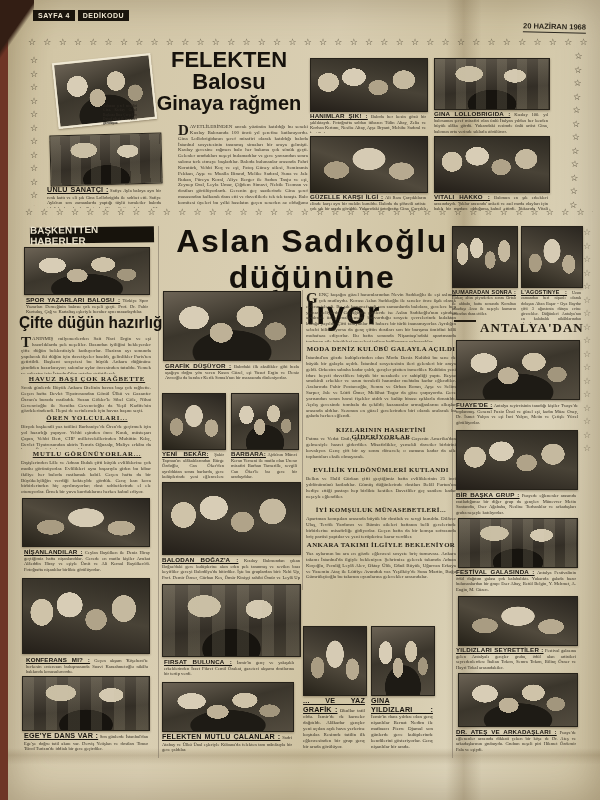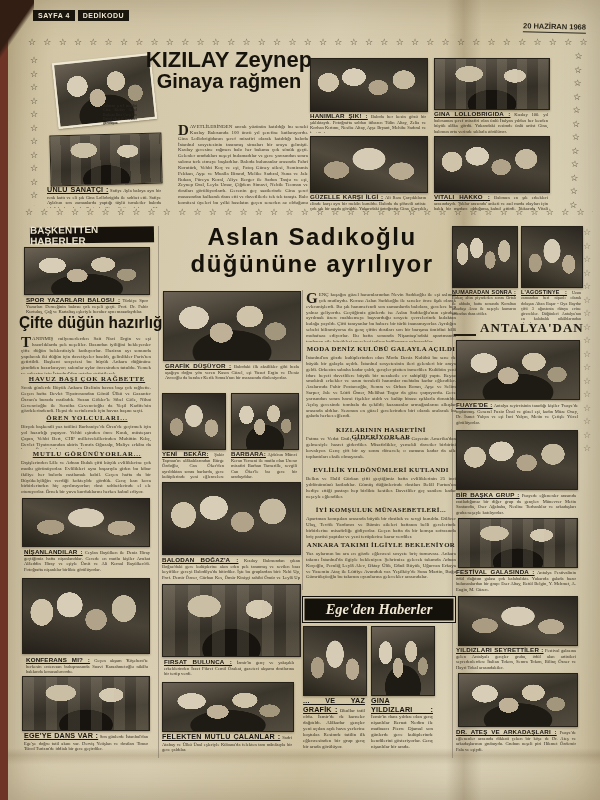--- a/index.html
+++ b/index.html
@@ -54,25 +54,25 @@
   .rule{position:absolute;background:#7a7060;opacity:.55;}
   .badge{position:absolute;left:33px;top:10px;display:flex;gap:3px;}
   .badge div{background:#1a150d;color:#efe7d2;font-family:"Liberation Sans",sans-serif;font-weight:bold;
        font-size:7px;padding:2px 5px;letter-spacing:.5px;}
   .date{position:absolute;right:14px;top:22px;font-family:"Liberation Sans",sans-serif;font-weight:bold;
        font-size:7.5px;border-bottom:1px solid #2c2820;padding-bottom:1px;color:#241f16;transform:rotate(1.2deg);}
   .h-top{position:absolute;left:138px;top:49px;width:182px;text-align:center;
        font-family:"Liberation Sans",sans-serif;font-weight:bold;color:#17130d;line-height:1.0;}
   .h-top .l1{font-size:22px;}.h-top .l2{font-size:20px;}.h-top .l3{font-size:23px;}
   .h-mid{position:absolute;left:163px;top:224px;width:298px;text-align:center;
-       font-family:"Liberation Sans",sans-serif;font-weight:bold;color:#15110b;font-size:24px;
+       font-family:"Liberation Sans",sans-serif;font-weight:bold;color:#15110b;font-size:32px;
        line-height:1.12;letter-spacing:1.5px;}
   .h-cifte{position:absolute;left:19px;top:314px;width:134px;font-family:"Liberation Sans",sans-serif;
        font-weight:bold;font-size:16px;color:#17130d;transform:scaleX(.96);transform-origin:left;white-space:nowrap;}
-  .antalya{position:absolute;left:454px;top:320px;width:126px;display:flex;align-items:flex-end;gap:4px;
+  .antalya{position:absolute;left:454px;top:320px;width:126px;display:flex;align-items:flex-start;gap:4px;
        font-weight:bold;font-size:13px;letter-spacing:1px;color:#221c12;}
   .antalya .dash{flex:0 0 22px;height:2px;background:#221c12;}
   .egeban{position:absolute;left:302px;top:596px;width:152px;height:25px;background:#14100a;
        border:1.5px solid #14100a;box-shadow:inset 0 0 0 1.5px #d5caae;color:#efe7d2;
        font-style:italic;font-weight:bold;font-size:14.5px;display:flex;align-items:center;justify-content:center;}
   .inlinecap{position:absolute;font-size:3.4px;line-height:1.25;font-weight:bold;text-align:justify;color:#2c2720;overflow:hidden;}
 </style>
 </head>
 <body>
 
@@ -94,21 +94,21 @@
 
   <div class="photo ph-a" style="left:55px;top:58px;width:95px;height:62px;transform:rotate(-6deg);border:2px solid #efe8d4;"></div>
   <div class="inlinecap" style="left:103px;top:104px;width:34px;height:25px;">Balonun şeref misafiri Gina, Kızılay Genel Başkanı Rıza Çerçel ve Duval ailesi ile beraber görülüyor.</div>
   <div class="photo ph-c" style="left:50px;top:134px;width:110px;height:49px;transform:rotate(-1.5deg);"></div>
   <div class="cap big" style="left:47px;top:186px;width:114px;height:22px;">
     <b class="t">ÜNLÜ SANATÇI :</b>
     <span>Safiye Ayla baloya ayrı bir renk kattı ve eli şık Gina Lollobrigida ile sohbet etti. Safiye Ayla'nın son zamanlarda yaptığı tüylü tuvaletler baloda takdirle karşılandı. Resimde Gina, Safiye Ayla ve diğer davetliler görülüyor.</span>
   </div>
 
   <div class="h-top">
-    <div class="l1">KIZILAY Zeynep</div>
+    <div class="l1">FELEKTEN Balosu</div>
     <div class="l2">Ginaya rağmen</div>
   </div>
   <div class="bodytx dc" style="left:178px;top:124px;width:130px;height:81px;">DAVETLİLERİNDEN ancak yüzünün katıldığı bu seneki Kızılay Balosunda 100 üncü yıl şerefine kutlanıyordu. Gina Lollobrigidanın şeref misafiri olarak katıldığı baloda İstanbul sosyetesinin tanınmış simaları bir araya gelmişti. Kızılay gecesine rağmen balo her bakıma çok sönük geçti. Gelenler umdukları neşeyi bulamadılar ve gece yarısından sonra salonu terk etmeye başladılar. Baloda bulunanlar arasında Fahri Korutürk, Vehbi Koç ve eşi, Fatoş Güney ailesi, Semiramis Pekkan, Ayşe ve Mualla Birand, Melike Sadıral, Suna ve Jale Rukan, Füreya Koral, Aliye Berger ile Sadun Tanju ve eşi, Zeynep Oral, Leyla Umar, Çiğdem Simavi, Nebile Teoman ve dostları görülüyorlardı. Gecenin geç saatlerinde Gina şeref masasından kalkarak dans etti ve davetlilerle tek tek tanıştı. Balo komitesi üyeleri bu yılki hasılatın geçen seneden az olduğunu üzülerek söylediler.</div>
 
   <div class="photo ph-b" style="left:310px;top:58px;width:116px;height:52px;"></div>
   <div class="photo ph-c" style="left:434px;top:58px;width:114px;height:50px;"></div>
   <div class="cap" style="left:310px;top:112px;width:116px;height:21px;">
     <b class="t">HANIMLAR ŞIK! :</b>
     <span>Baloda her kesin gözü bir şıklıktaydı. Fotoğrafta soldan itibaren Tülin Altay, Zelia ve Korhan Kırtımı, Nesibe Altay, Ayşe Bryant, Mehibe Sadıral ve İnci Rukan.</span>
   </div>
@@ -201,21 +201,20 @@
   <div class="bodytx" style="left:306px;top:355px;width:150px;height:68px;">İstanbul'un gözde kulüplerinden olan Moda Deniz Kulübü bu sene de büyük bir galayla açıldı. İstanbul sosyetesinin ileri gelenleri bir araya geldi. Orkestra sabaha kadar çaldı, gençler pistten inmediler. Kulübün yeni idare heyeti davetlilere büyük bir nezaketle ev sahipliği yaptı. Beyaz smokinli erkekler ve uzun tuvaletli hanımlar mehtaba kadar eğlendiler. Aralarında Fahir Postacıoğlu, Semra ve Orhan Boran, Ayşe ve Selim Sarper, Jale ve Lütfi Ömer, Melâhat Togar da göze çarpıyordu. Gece yarısından sonra havai fişekler atıldı ve kulüp binası ışıklarla donatıldı. Açılış gecesinde tombala da çekildi; kazananlar armağanlarını alkışlar arasında aldılar. Sezonun en güzel gecelerinden biri olarak anılacak bu galada herkes eğlendi.</div>
   <div class="ahead" style="left:306px;top:426px;width:150px;">KIZLARININ HASRETİNİ GİDERİYORLAR</div>
   <div class="bodytx" style="left:306px;top:436px;width:150px;height:27px;">Fatma ve Vedat Datlı, geçen sene evlenen kızları Gayenin Amerika'dan gelmesiyle hasret giderdiler. Misafirlikler, yemekli davetler birbirini kovalıyor. Genç çift bir ay sonra dönecek; o zamana kadar da aile toplantıları eksik olmayacak.</div>
   <div class="ahead" style="left:306px;top:466px;width:150px;">EVLİLİK YILDÖNÜMLERİ KUTLANDI</div>
   <div class="bodytx" style="left:306px;top:476px;width:150px;height:27px;">Belkıs ve Halil Gürkan çifti geçtiğimiz hafta evliliklerinin 25 inci yıldönümünü kutladılar. Gümüş düğünlerinde dostları Belâl Furtun'un hediye ettiği pastayı hep birlikte kestiler. Davetliler geç saatlere kadar neşeyle eğlendiler.</div>
   <div class="ahead" style="left:306px;top:506px;width:150px;">İYİ KOMŞULUK MÜNASEBETLERİ...</div>
   <div class="bodytx" style="left:306px;top:516px;width:150px;height:23px;">Apartman komşuları arasında büyük bir dostluk ve sevgi kuruldu. Dilâver Ulaş, Tevfik Yardımcı ve Bümin aileleri haftanın belli gecelerinde birbirlerine misafirliğe gidiyorlar. Geçen hafta da bir komşu sofrasında briç partisi yaptılar ve yeni tertiplerine karar verdiler.</div>
   <div class="ahead" style="left:306px;top:541px;width:150px;">ANKARA TAKIMI İLGİYLE BEKLENİYOR</div>
   <div class="bodytx" style="left:306px;top:551px;width:150px;height:42px;">Yaz aylarının bu ara en gözde eğlencesi sosyete briç turnuvası. Ankara takımı İstanbul'da ilgiyle bekleniyor. Şehrimize gelecek takımda Adnan Koçoğlu, Pemliğ Leylâ Alev, Oktay Ülik, Dânâ Büyük, Uğurcan Erkaya ve Yasemin Ataç ile Lütfiye Avunduk var. Yeşilköy'de Suna Martin, Buğu Gümrükçüoğlu bu takımın oyunlarına gelecekler arasındalar.</div>
 
-  <div class="egeban">Ege'den Haberler</div>
   <div class="photo ph-d" style="left:303px;top:626px;width:62px;height:68px;"></div>
   <div class="photo ph-a" style="left:371px;top:626px;width:62px;height:68px;"></div>
   <div class="cap big" style="left:303px;top:697px;width:62px;height:56px;font-size:5px;">
     <b class="t">... VE YAZ GRAFİK :</b>
     <span>Okullar tatil oldu. İzmir'de de karneler dağıtıldı. Alâkadar gençler yeni açılan açık hava yerlerine koştular. Resimde tatilin ilk eğlencesinden bir grup genç bir arada görülüyor.</span>
   </div>
   <div class="cap big" style="left:371px;top:697px;width:62px;height:56px;font-size:5px;">
     <b class="t">GINA YILDIZLARI :</b>
     <span>İzmir'in dans yıldızı olan genç nişanlılar Bernat Nedim ile matbaacı Pierre Djamal son günlerde gece kulüplerinde kendilerini gösteriyorlar. Genç nişanlılar bir arada.</span>
   </div>

